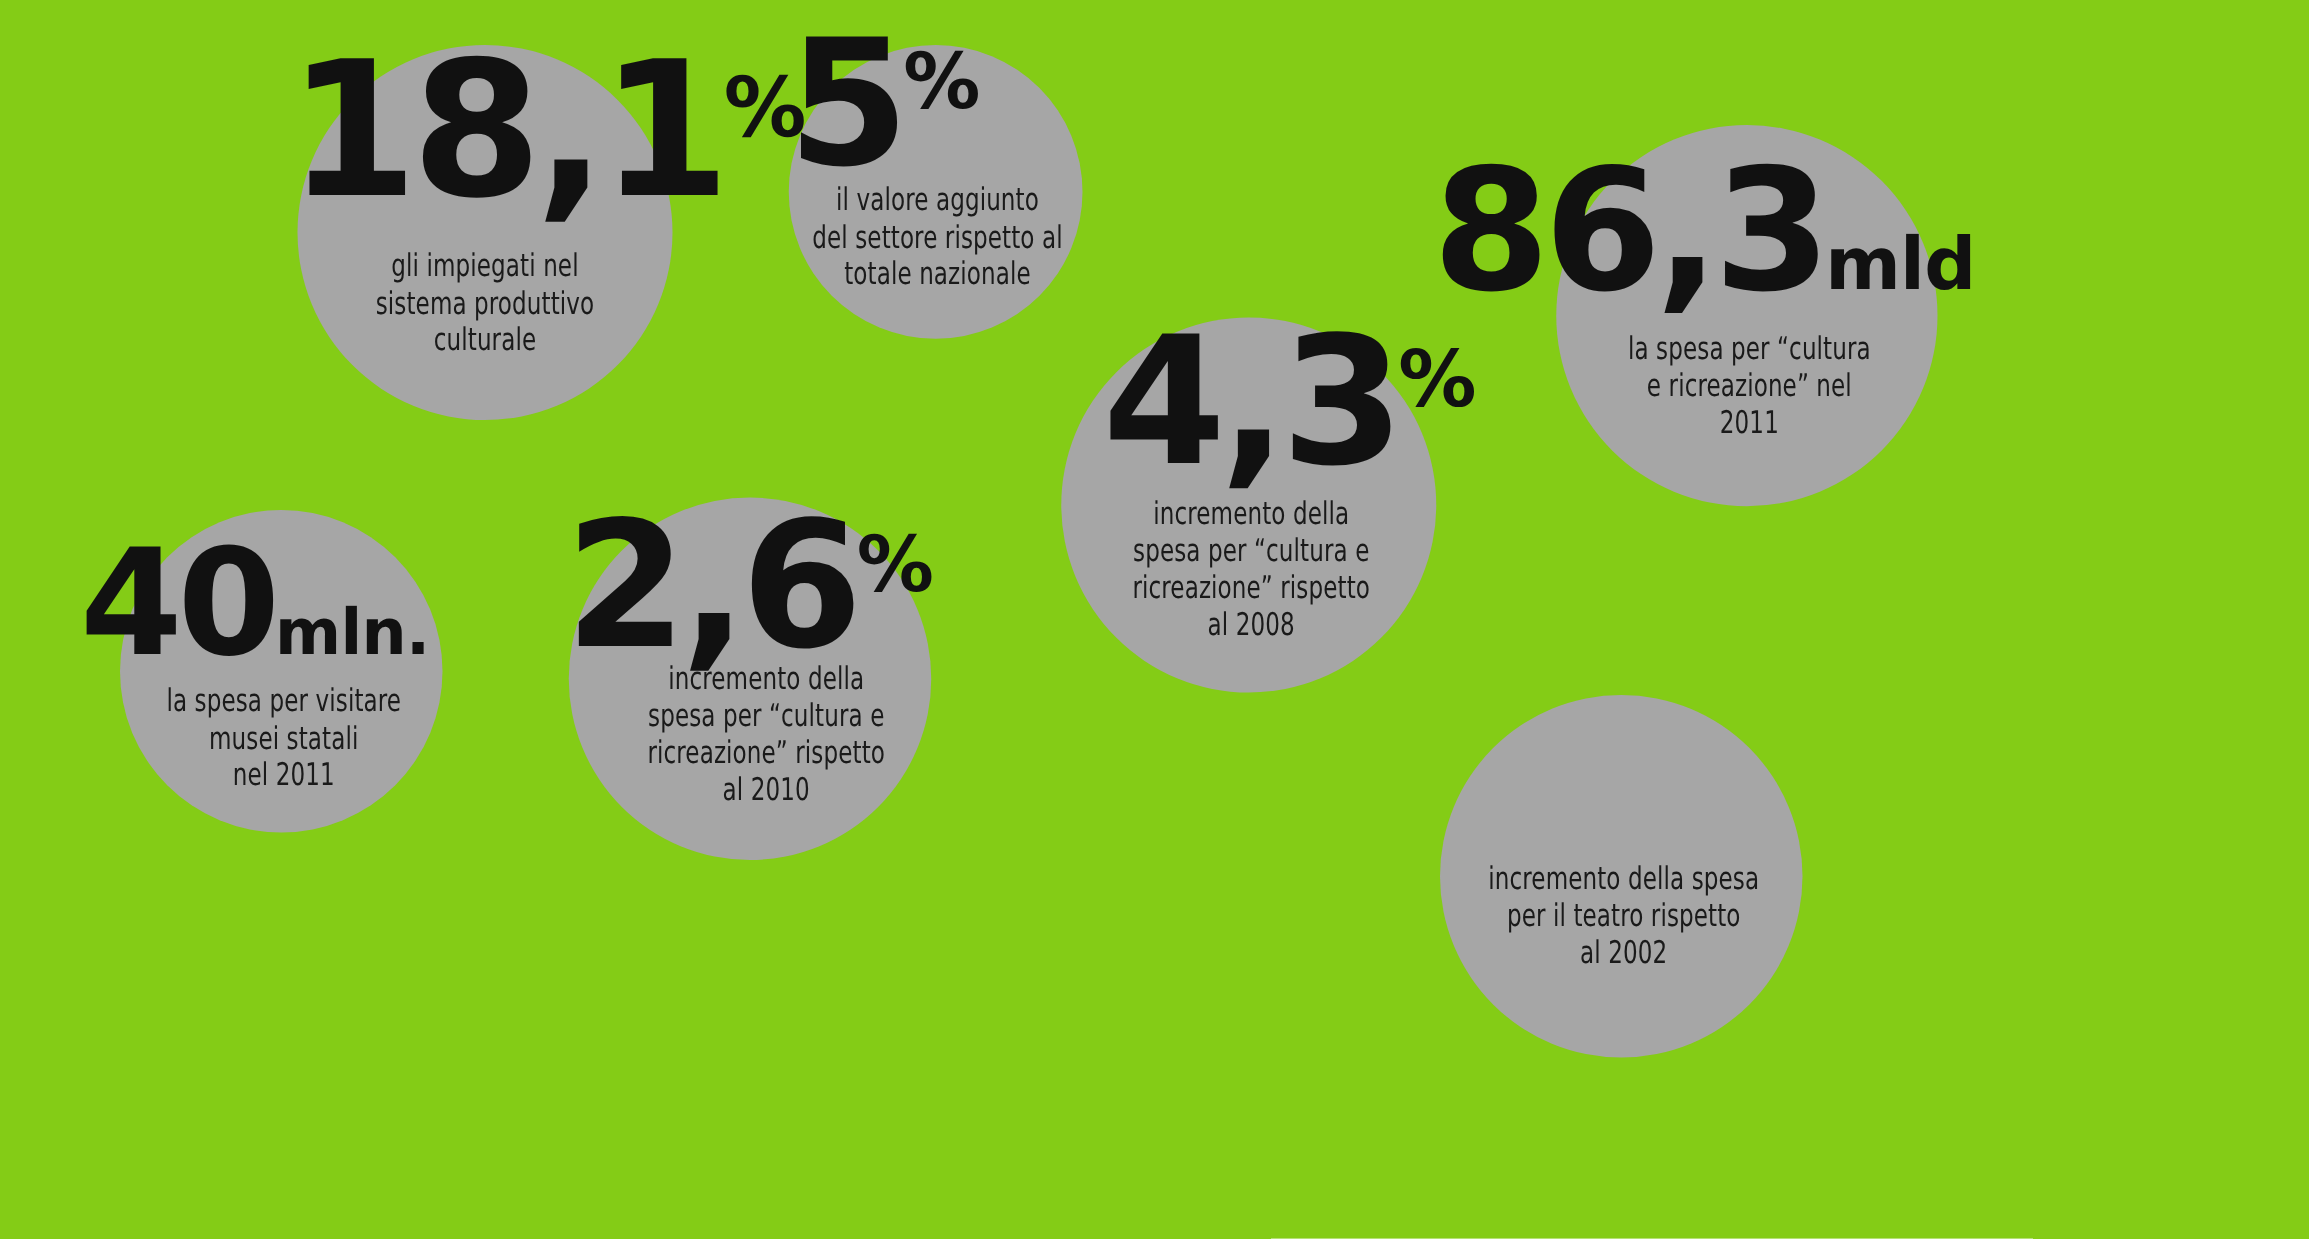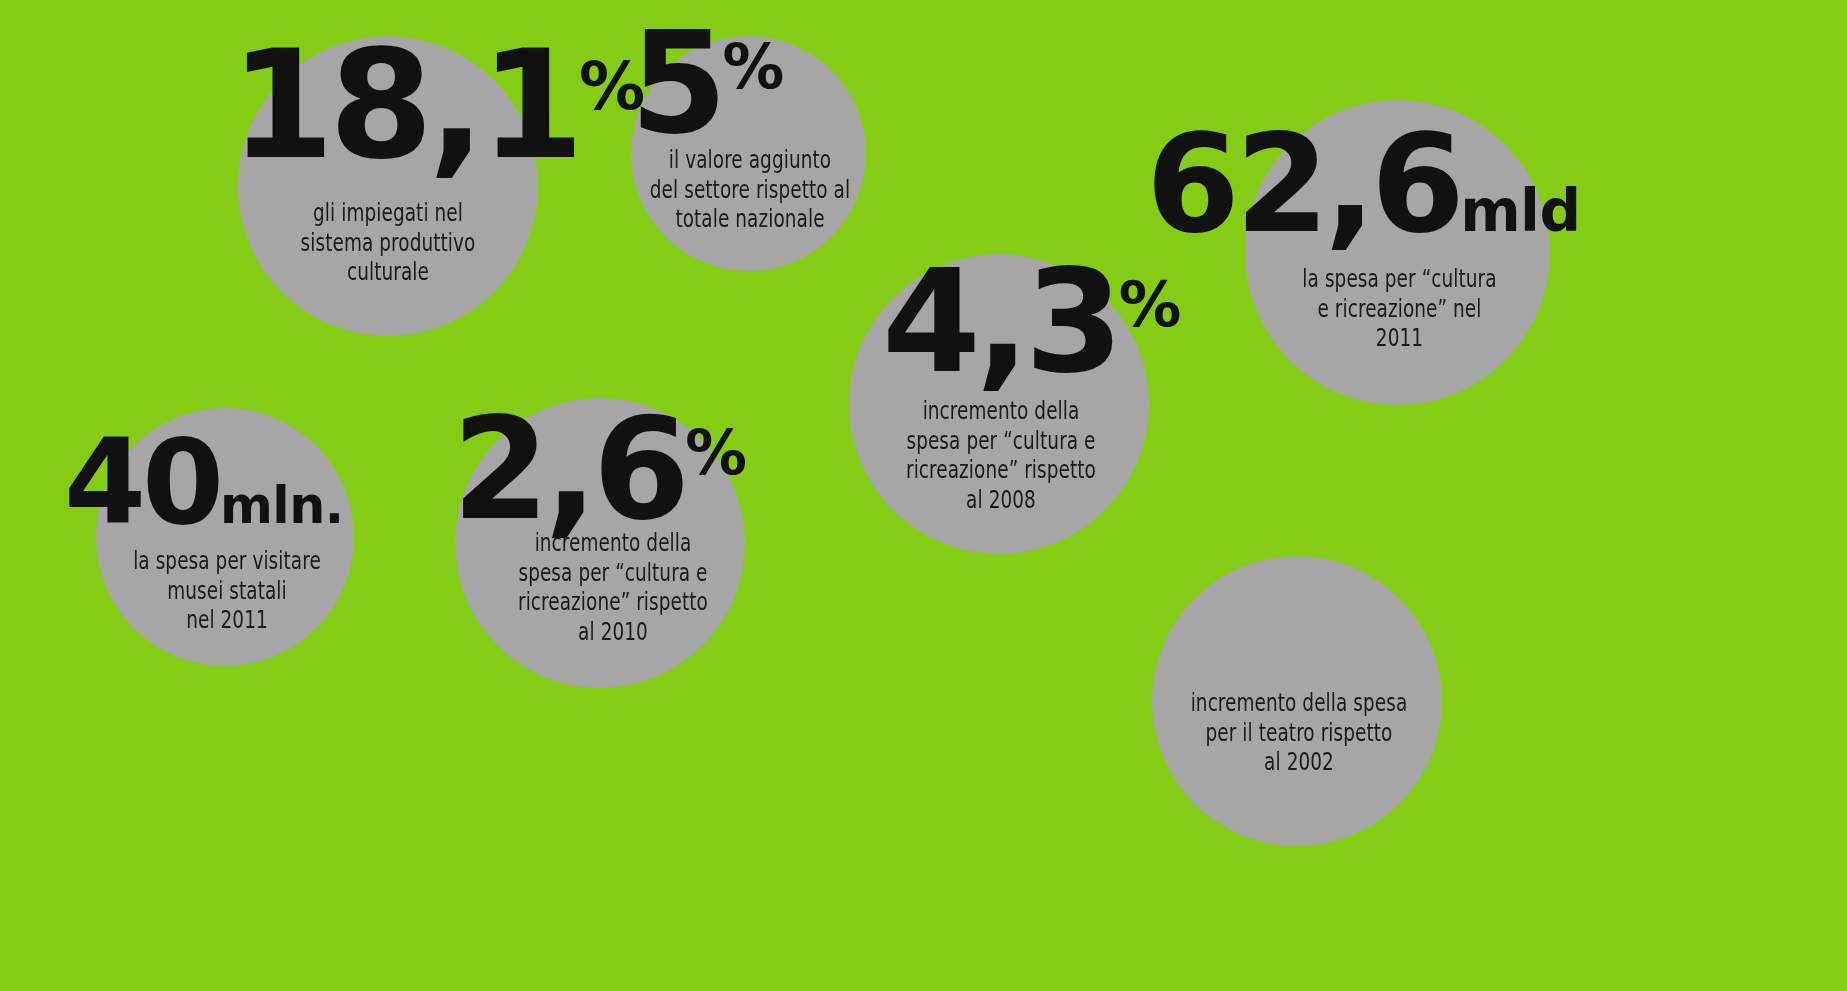--- a/index.html
+++ b/index.html
@@ -75,21 +75,21 @@
     <span>5</span><span class="unit pct">%</span>
   </div>
   <div class="caption" style="left:620px; top:145px; width:260px;">
     <div>il valore aggiunto</div>
     <div>del settore rispetto al</div>
     <div>totale nazionale</div>
   </div>
 
   <div class="bubble" style="left:1245px; top:100px; width:305px; height:305px;"></div>
   <div class="stat" style="left:1146px; top:128px; font-size:135px;">
-    <span>62,6</span><span class="unit word">mld</span>
+    <span>86,3</span><span class="unit word">mld</span>
   </div>
   <div class="caption" style="left:1262px; top:264px; width:275px;">
     <div>la spesa per “cultura</div>
     <div>e ricreazione” nel</div>
     <div>2011</div>
   </div>
 
   <div class="bubble" style="left:849px; top:254px; width:300px; height:300px;"></div>
   <div class="stat" style="left:882px; top:262px; font-size:142px;">
     <span>4,3</span><span class="unit pct">%</span>

